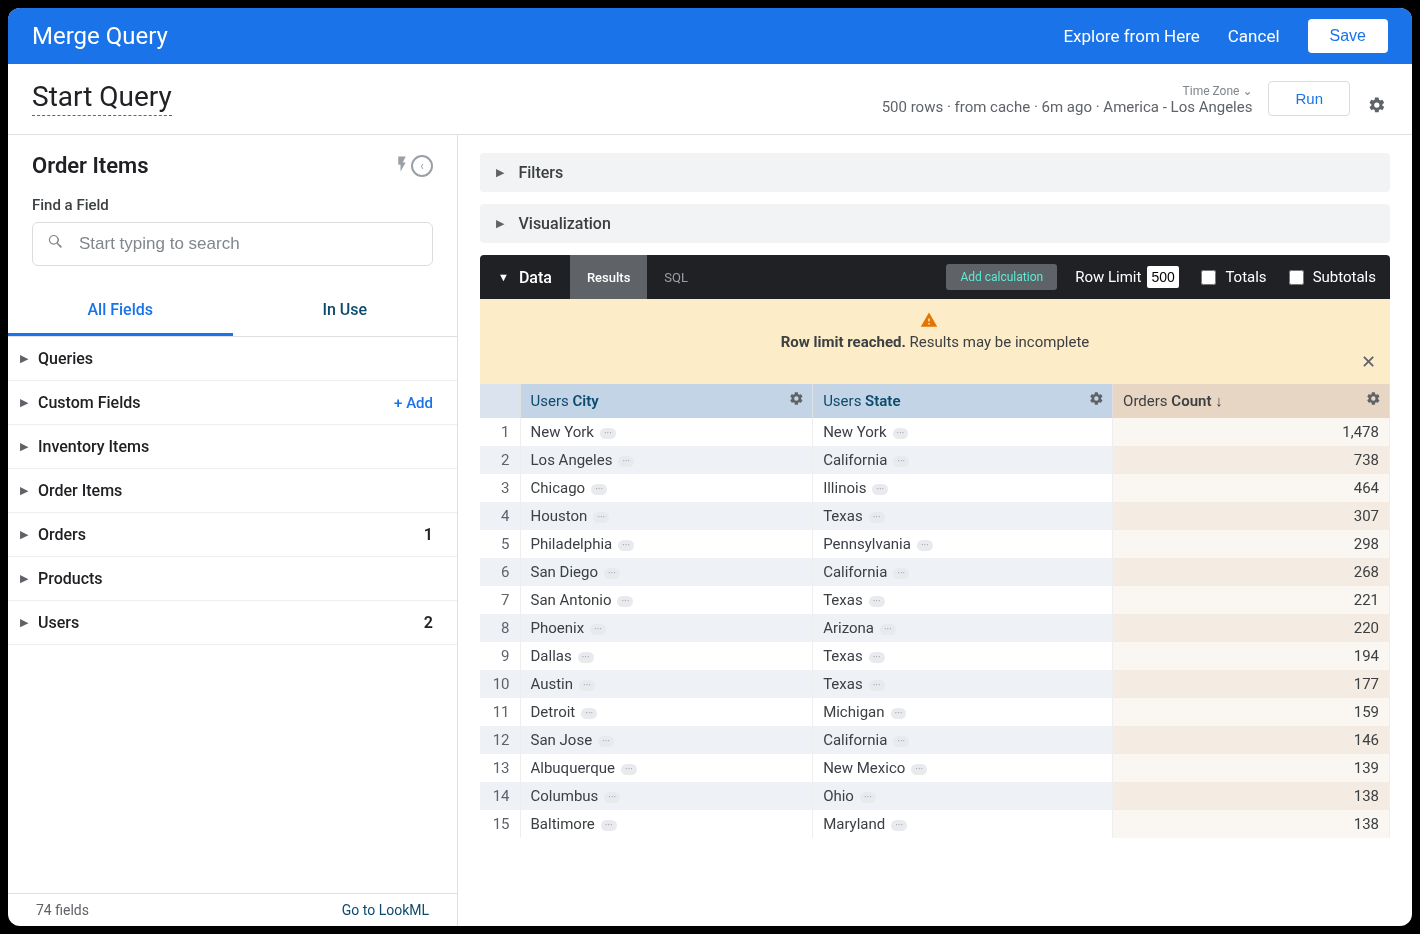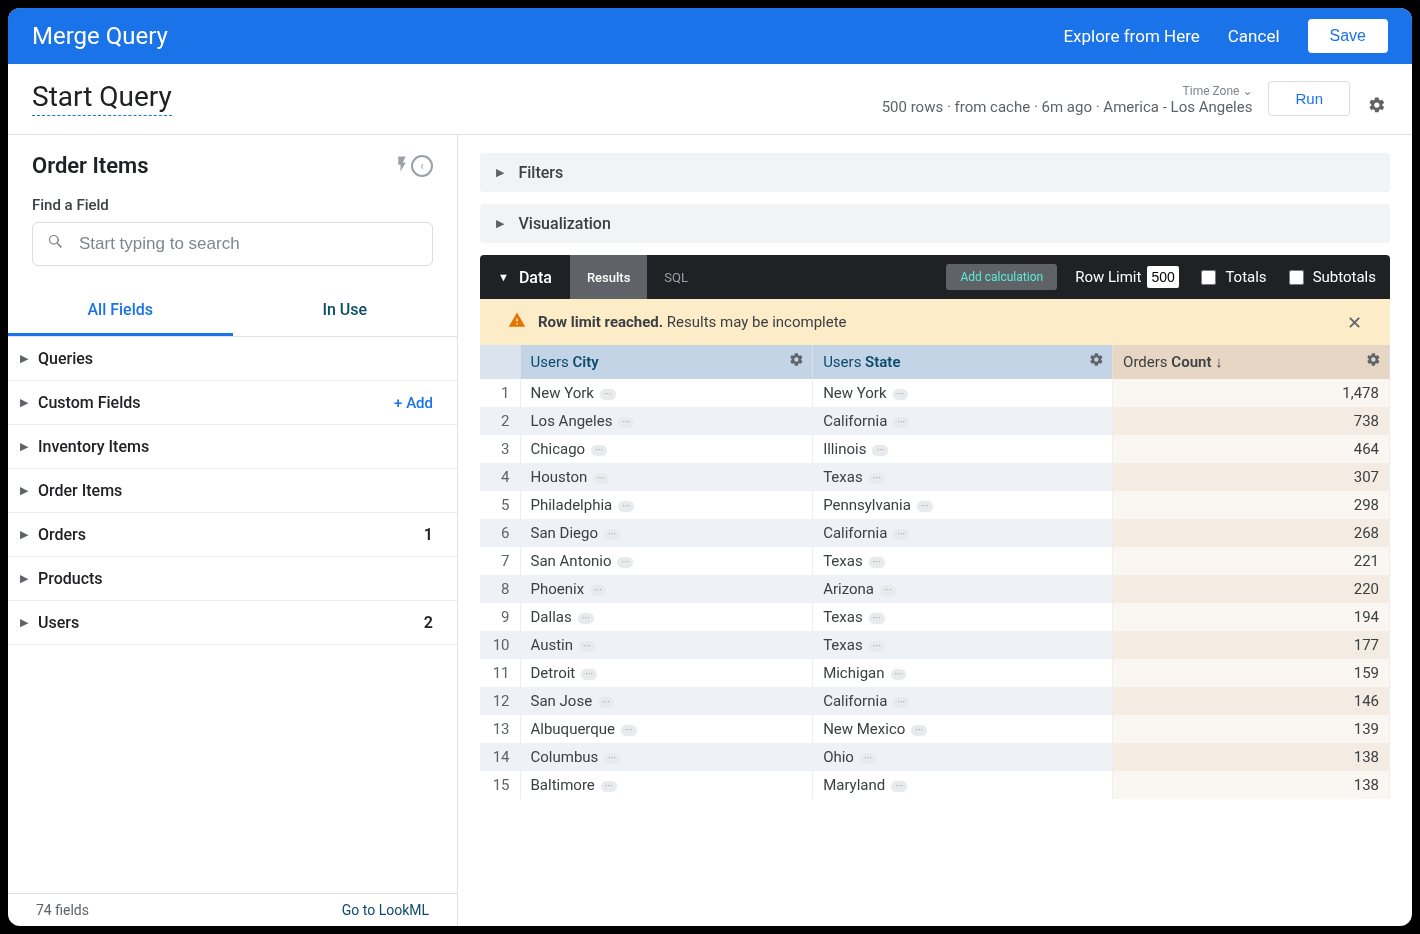--- a/index.html
+++ b/index.html
@@ -229,25 +229,26 @@
   .dark-bar .rl-label { margin-left: 18px; font-size: 15px; }
   .dark-bar input.rl {
     width: 32px; padding: 3px 4px; font-size: 14px; margin-left: 6px;
     border: none; border-radius: 2px;
   }
   .dark-bar label.chk { margin-left: 18px; font-size: 15px; display: flex; align-items: center; gap: 6px; cursor: pointer;}
   .dark-bar input[type=checkbox]{ width:15px; height:15px; }
   .warning {
     background: #fdecc8;
     border-radius: 0;
-    padding: 12px 28px;
+    padding: 12px 14px;
     display: flex;
     align-items: center;
     font-size: 15px;
     color: #3c4043;
+    flex-direction: column;
   }
   .warning .warn-ico { color: #e37400; margin-right: 12px; }
   .warning .close { margin-left: auto; color: #5f6368; cursor: pointer; font-size: 18px;}
   .data-table { border-collapse: collapse; width: 100%; font-size: 15px; }
   .data-table th {
     text-align: left;
     font-weight: 400;
     padding: 8px 10px;
     border-right: 1px solid #e0e0e0;
     position: relative;

